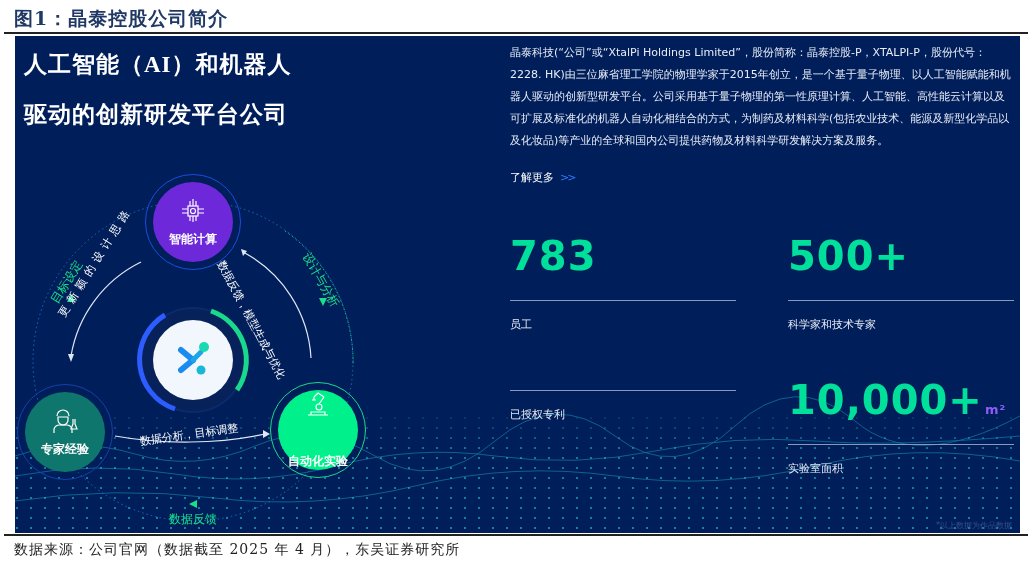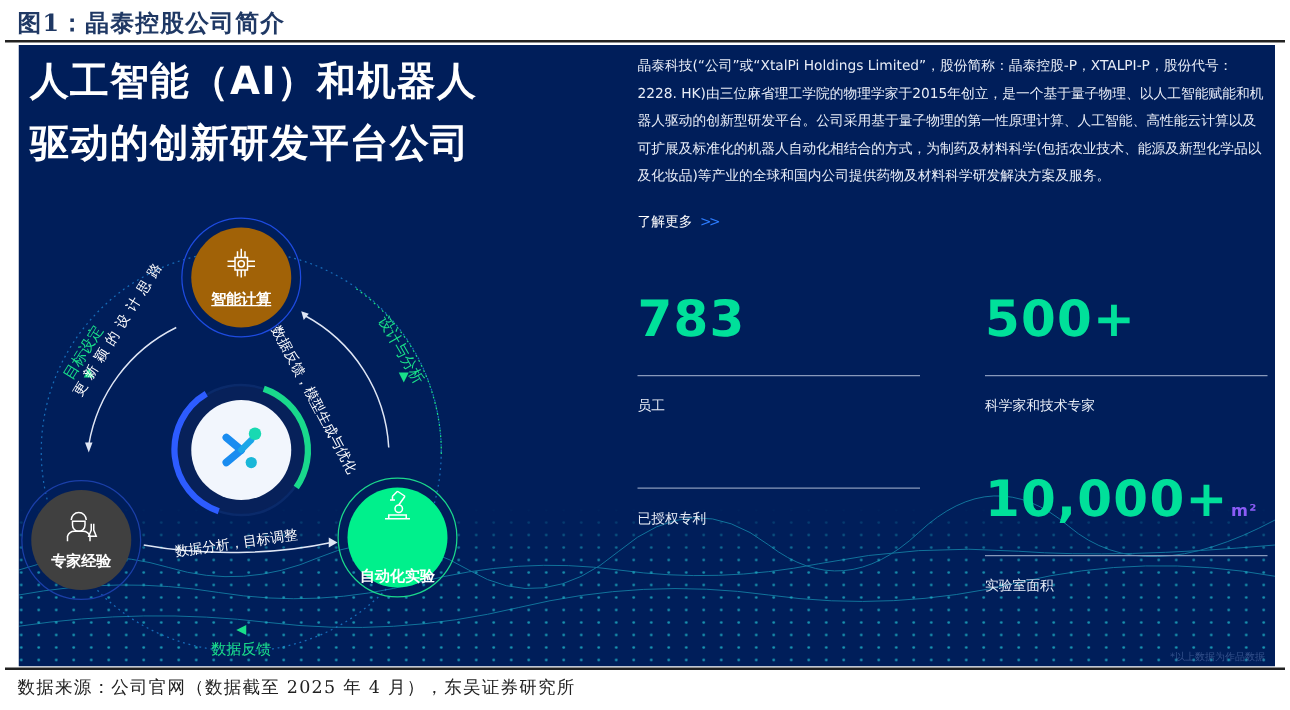--- a/index.html
+++ b/index.html
@@ -15,21 +15,21 @@
   .rule-bottom { position: absolute; left: 4px; top: 534px; width: 1024px; height: 2px; background: #222; }
 
   .panel {
     position: absolute; left: 15px; top: 36px; width: 1005px; height: 497px;
     background: #001e5a; overflow: hidden;
   }
   .dots { position: absolute; left: 0; top: 0; width: 1005px; height: 497px; }
 
   .headline {
     position: absolute; left: 9px; top: 4px;
-    color: #ffffff; font-weight: bold; font-size: 31px; line-height: 50px; letter-spacing: 1px;
+    color: #ffffff; font-weight: bold; font-size: 23px; line-height: 50px; letter-spacing: 1px; font-family: Liberation Serif, serif;
   }
 
   .desc {
     position: absolute; left: 495px; top: 6px; width: 505px;
     color: #e8edf7; font-size: 11px; line-height: 22px;
   }
   .more {
     position: absolute; left: 495px; top: 134px;
     color: #ffffff; font-size: 11px; display: flex; align-items: center; gap: 6px;
   }
@@ -119,33 +119,33 @@
       <svg width="44" height="44" viewBox="0 0 44 44">
         <line x1="10" y1="12" x2="22" y2="22" stroke="#1a8cf0" stroke-width="6" stroke-linecap="round"></line>
         <line x1="10" y1="32" x2="22" y2="22" stroke="#1a8cf0" stroke-width="6" stroke-linecap="round"></line>
         <line x1="22" y1="22" x2="30" y2="14" stroke="#1aa6e8" stroke-width="5" stroke-linecap="round"></line>
         <circle cx="33" cy="9" r="5" fill="#19d9b2"></circle>
         <circle cx="30" cy="32" r="4.5" fill="#1ab7d8"></circle>
       </svg>
     </div>
 
     <div class="ring" style="left:130px;top:138px;width:96px;height:96px;border:1px solid #1d4be0;"></div>
-    <div class="node" style="left:138px;top:146px;width:80px;height:80px;background:#a16207;text-decoration:underline;">
+    <div class="node" style="left:138px;top:146px;width:80px;height:80px;background:#6d28d9;">
       <svg class="ico" viewBox="0 0 28 28">
         <g stroke="#fff" stroke-width="1.2" fill="none">
           <rect x="9" y="9" width="10" height="10"></rect>
           <circle cx="14" cy="14" r="2.5"></circle>
           <path d="M11 9V4M14 9V2M17 9V4M11 19v5M14 19v6M17 19v5M9 12H3M9 16H3M19 12h6M19 16h6"></path>
         </g>
       </svg>
       <span>智能计算</span>
     </div>
 
     <div class="ring" style="left:2px;top:348px;width:96px;height:96px;border:1px solid #1a3fa8;"></div>
-    <div class="node" style="left:10px;top:356px;width:80px;height:80px;background:#404040;">
+    <div class="node" style="left:10px;top:356px;width:80px;height:80px;background:#0f766e;">
       <svg class="ico" viewBox="0 0 28 28">
         <g stroke="#fff" stroke-width="1.2" fill="none">
           <path d="M6 9a6 6 0 0 1 12 0"></path>
           <path d="M7 10h10v3a5 5 0 0 1-10 0z"></path>
           <path d="M3 26v-4a6 6 0 0 1 6-4h6a6 6 0 0 1 6 4v4"></path>
           <path d="M22 12v5l-2 5h6l-2-5v-5"></path>
         </g>
       </svg>
       <span>专家经验</span>
     </div>

